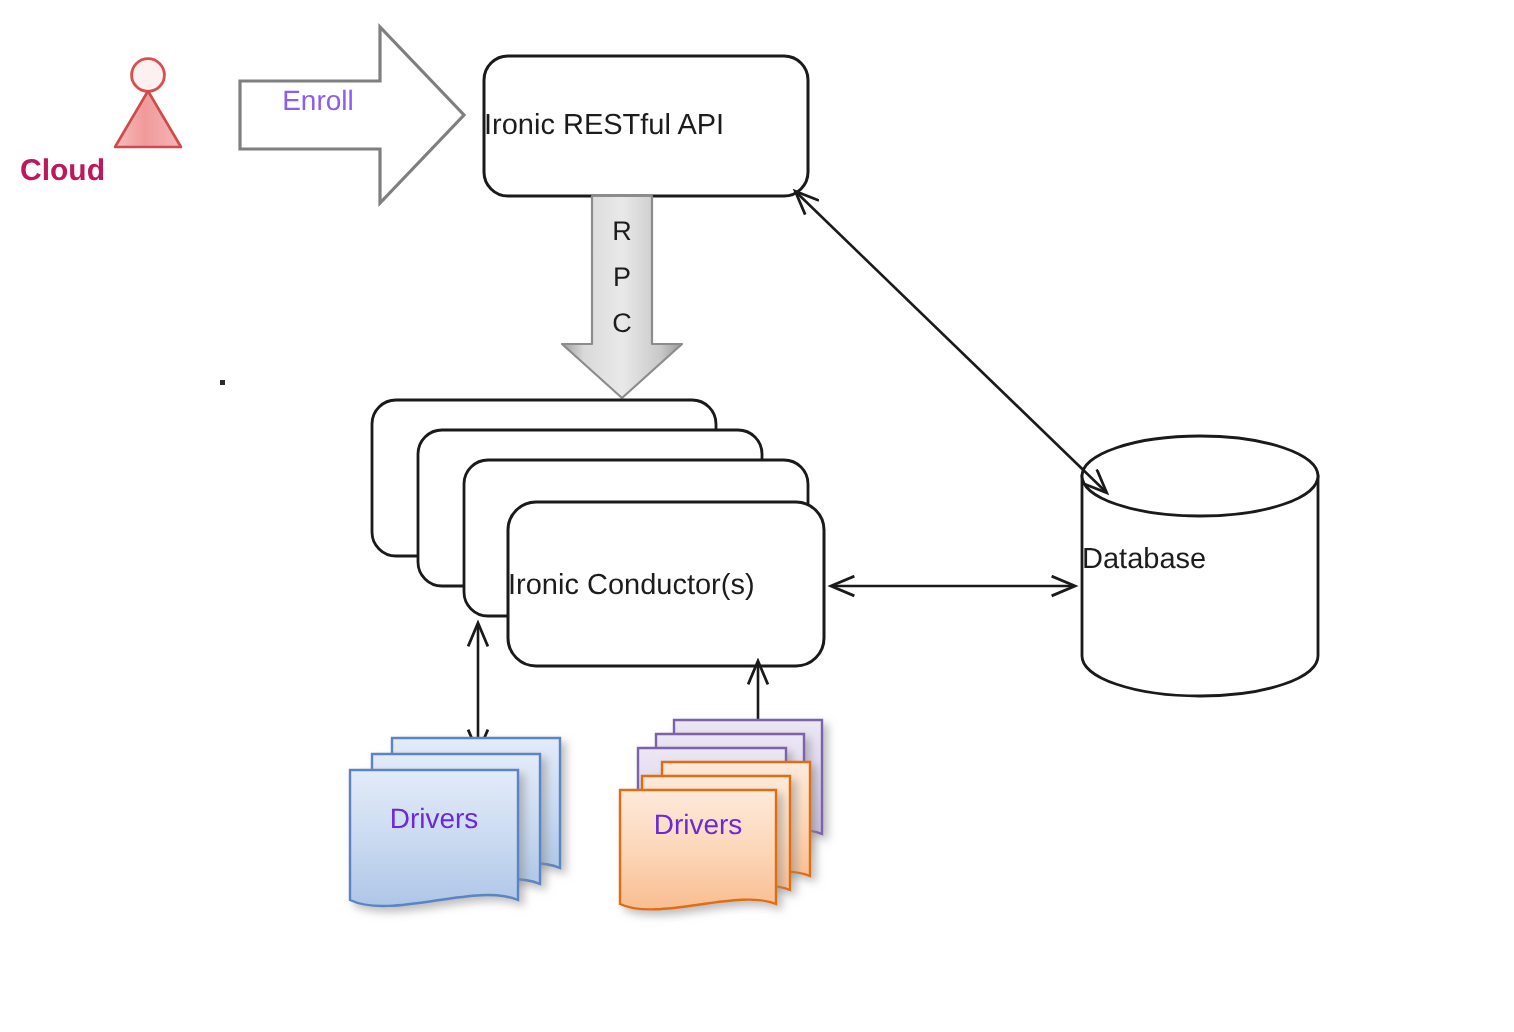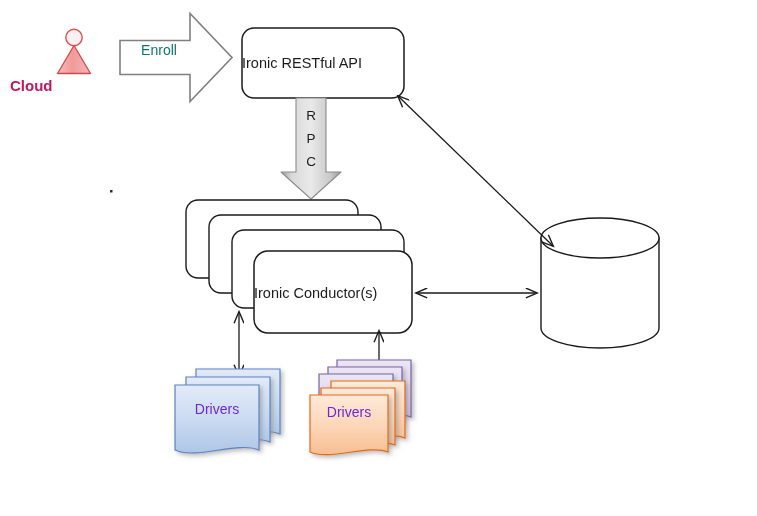--- a/index.html
+++ b/index.html
@@ -34,21 +34,21 @@
     color: #be185d;
   }
   .lbl-node {
     font-size: 14.5px;
     text-align: left;
     color: #1c1c1c;
   }
   .lbl-arrow {
     font-size: 14px;
     text-align: center;
-    color: #0f766e;
+    color: #8b5cf6;
   }
   .lbl-rpc {
     font-size: 13.5px;
     text-align: center;
     color: #1c1c1c;
     line-height: 1.55;
   }
   .lbl-doc {
     font-size: 14px;
     text-align: center;
@@ -163,20 +163,21 @@
   <div class="lbl lbl-arrow" style="left:120px; top:42px; width:78px;">Enroll</div>
 
   <div class="lbl lbl-node" style="left:242px; top:54px; width:162px;">Ironic RESTful API</div>
 
   <div class="lbl lbl-rpc" style="left:281px; top:106px; width:60px;">R</div>
   <div class="lbl lbl-rpc" style="left:281px; top:129px; width:60px;">P</div>
   <div class="lbl lbl-rpc" style="left:281px; top:152px; width:60px;">C</div>
 
   <div class="lbl lbl-node" style="left:254px; top:284px; width:146px;">Ironic Conductor(s)</div>
 
+  <div class="lbl lbl-node" style="left:541px; top:271px; width:118px;">Database</div>
 
   <div class="lbl lbl-doc" style="left:175px; top:401px; width:84px;">Drivers</div>
 
   <div class="lbl lbl-doc" style="left:310px; top:404px; width:78px;">Drivers</div>
 
   <div class="hit" style="left:242px; top:28px; width:162px; height:70px;"></div>
   <div class="hit" style="left:254px; top:251px; width:158px; height:82px;"></div>
   <div class="hit" style="left:541px; top:218px; width:118px; height:130px;"></div>
   <div class="hit" style="left:175px; top:369px; width:105px; height:90px;"></div>
   <div class="hit" style="left:310px; top:360px; width:101px; height:99px;"></div>

